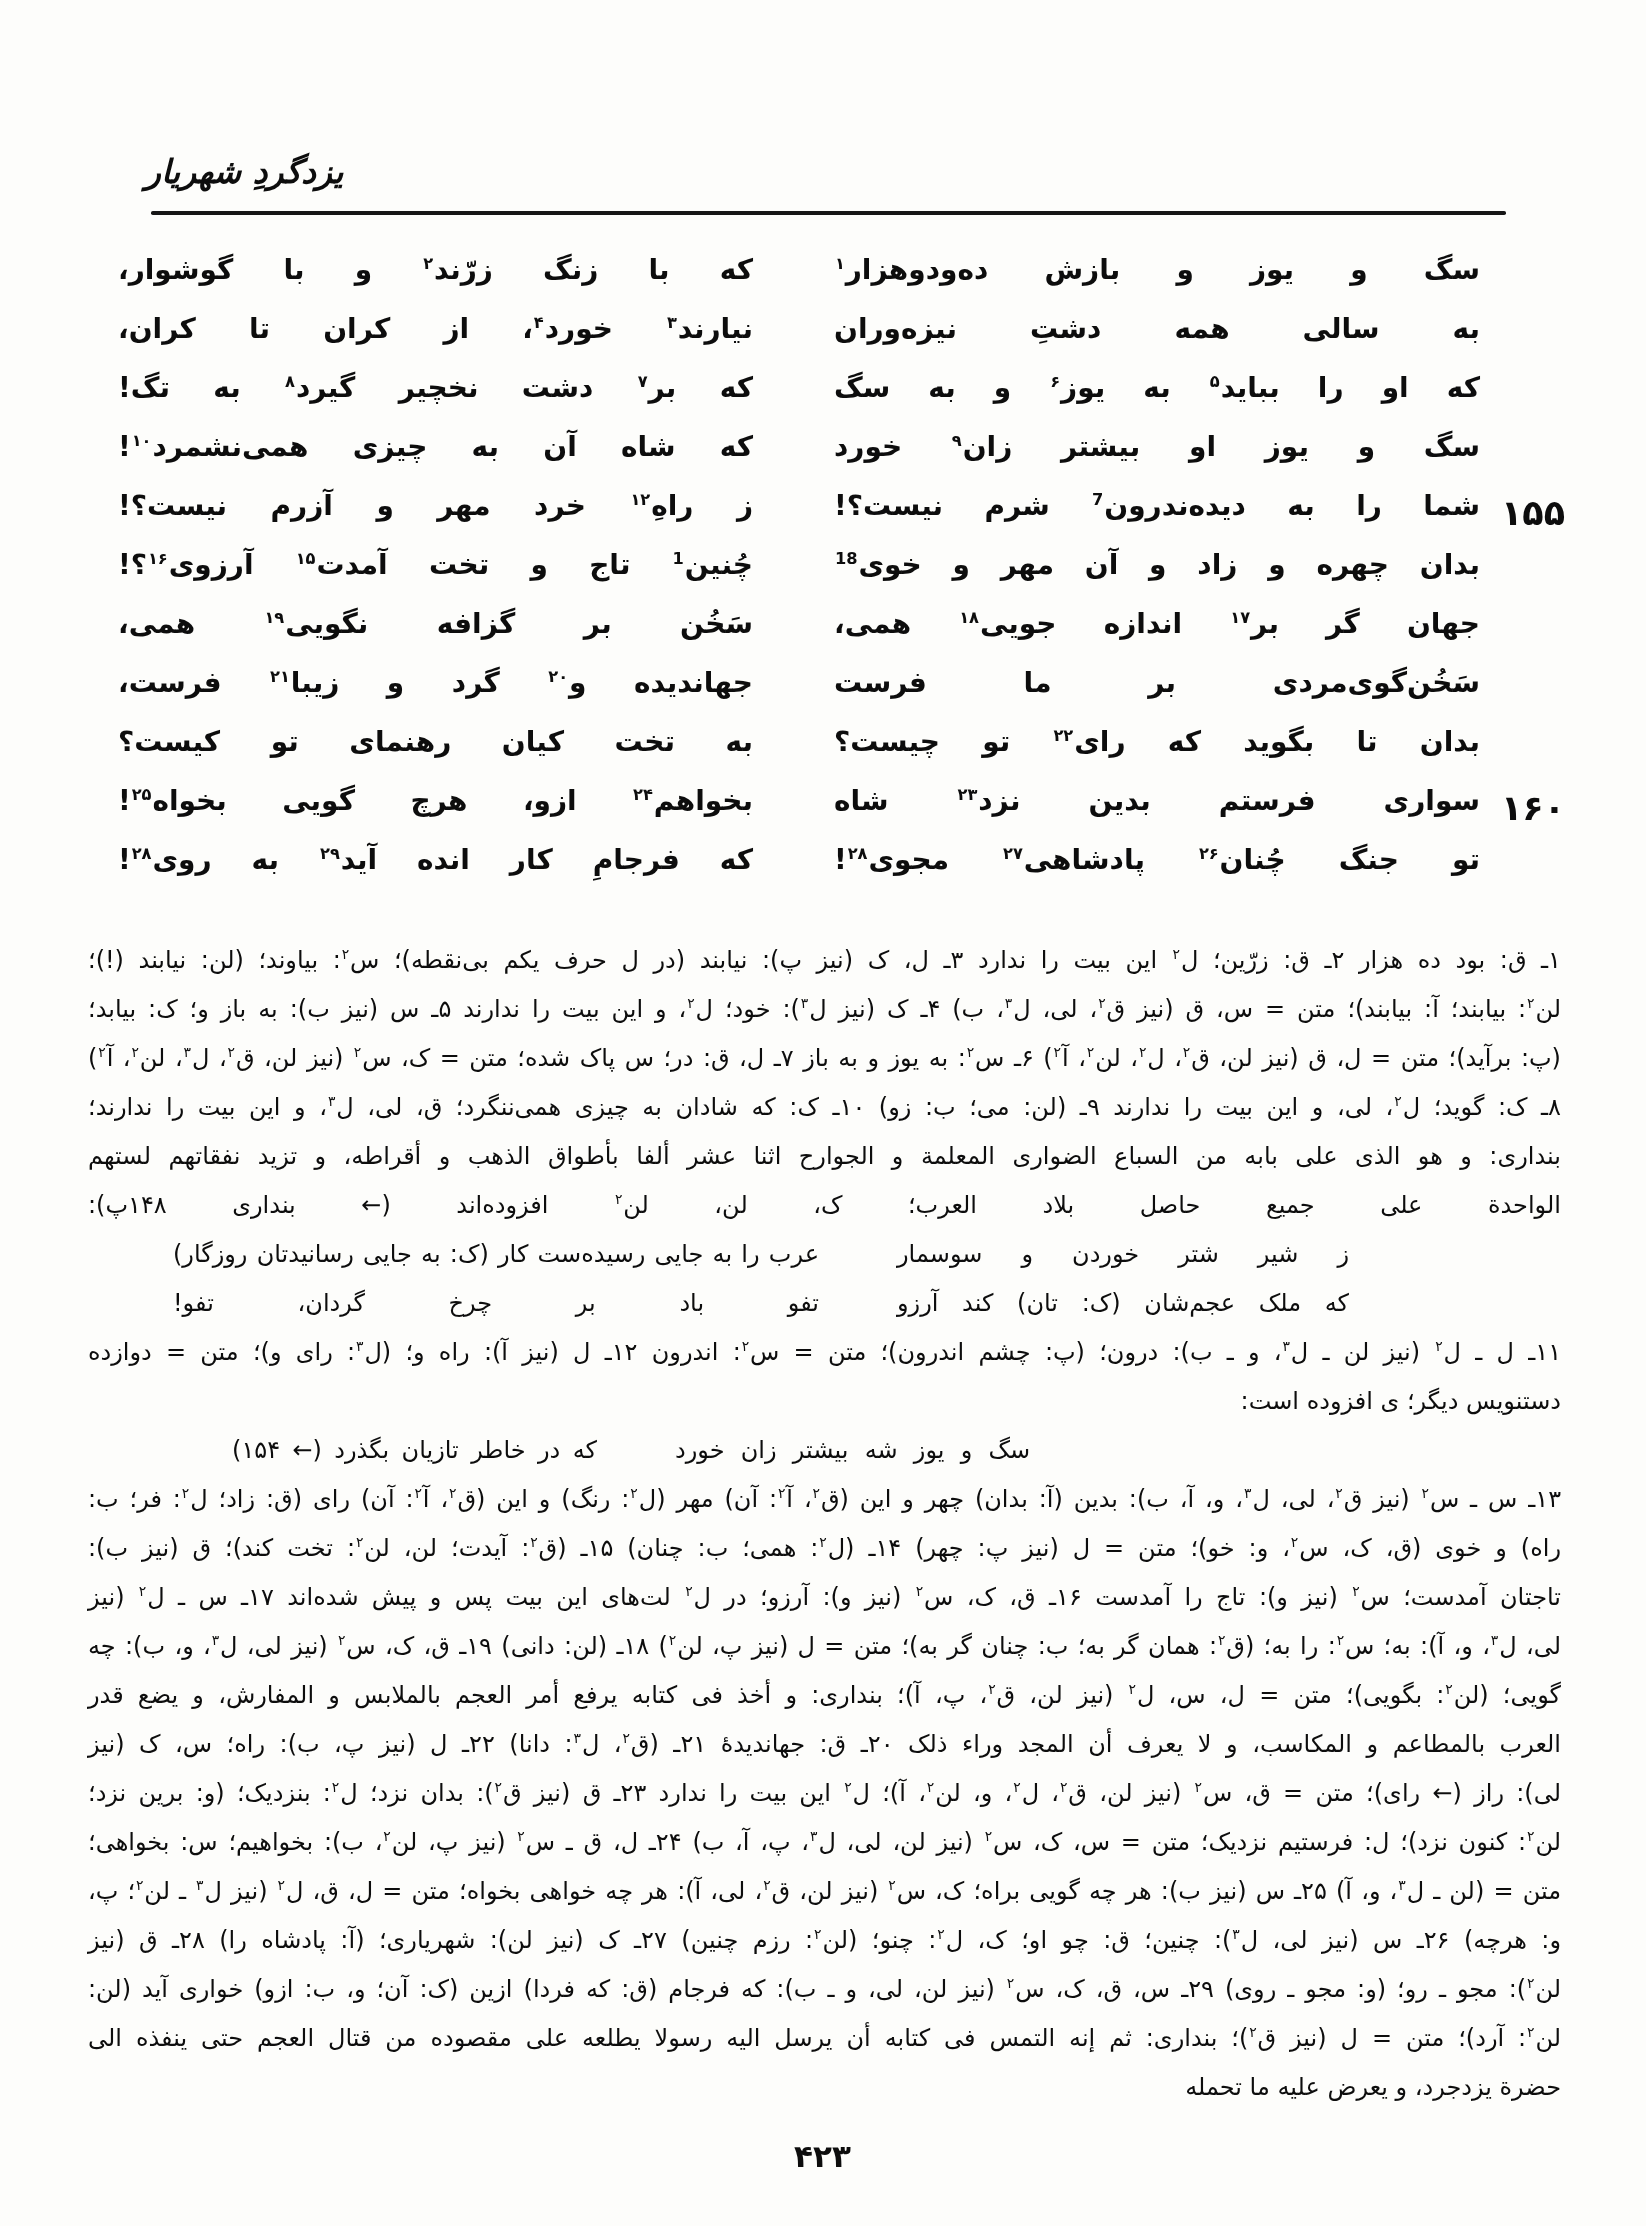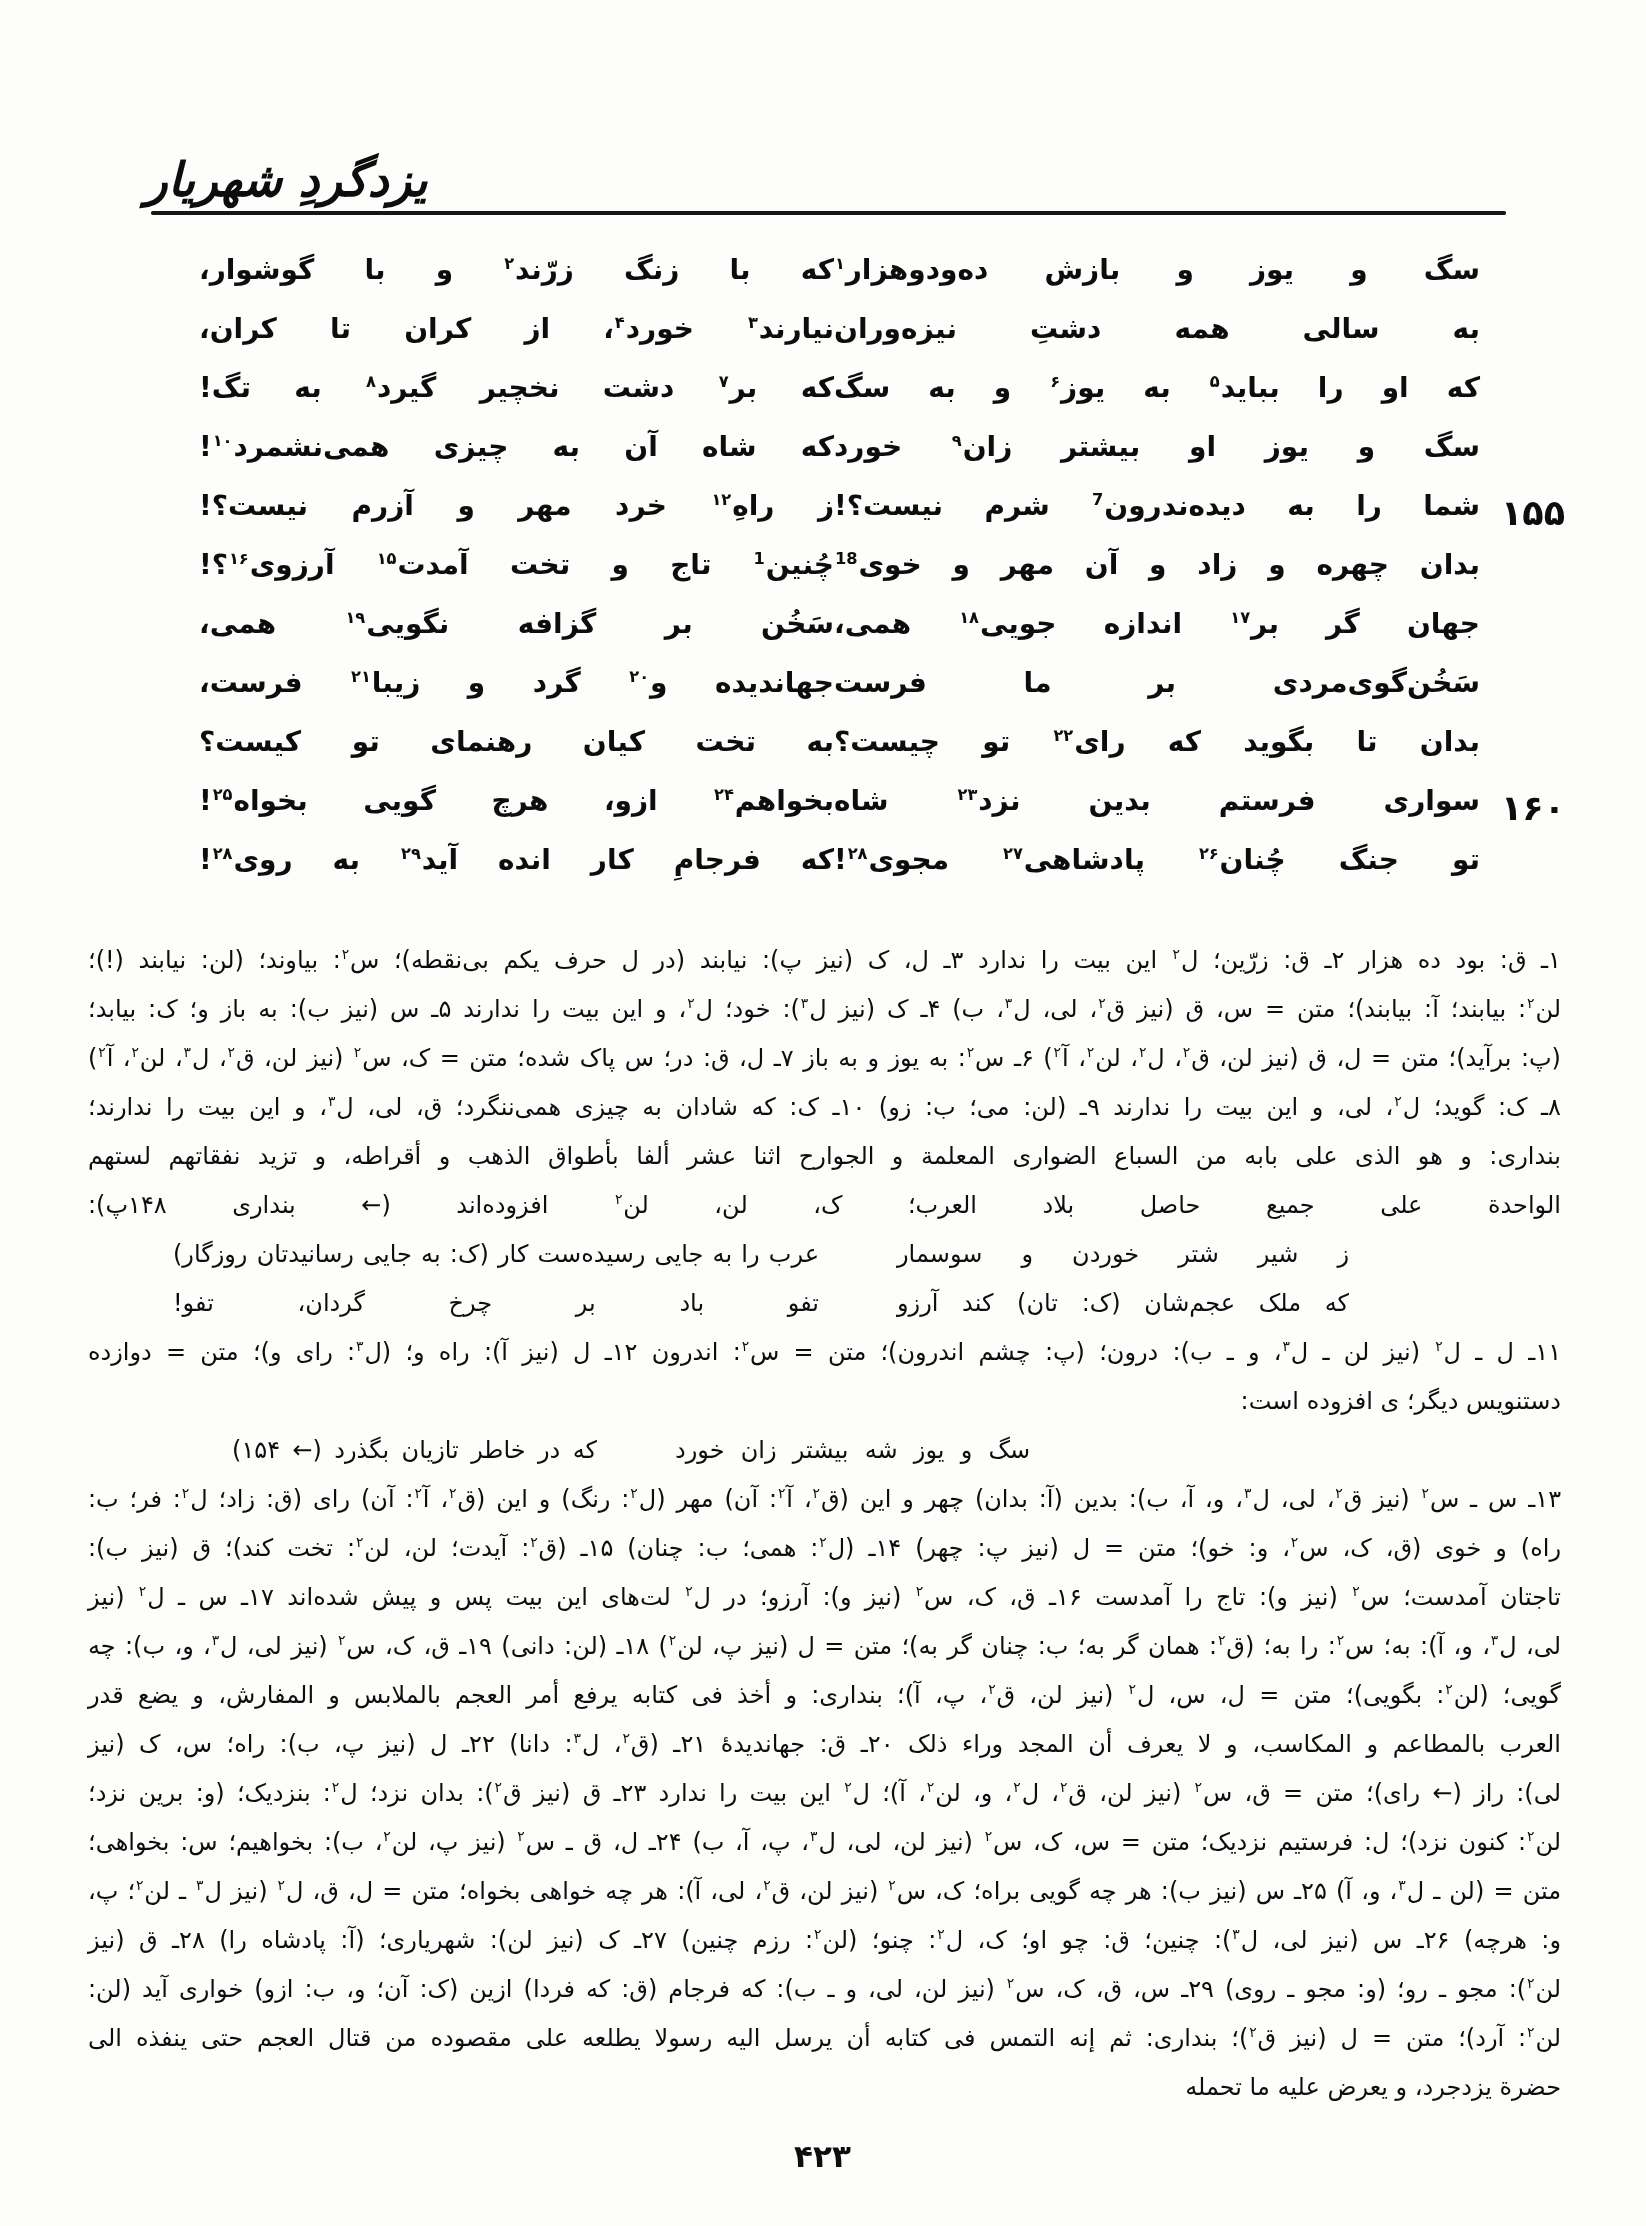--- a/index.html
+++ b/index.html
@@ -10,37 +10,37 @@
     background:#fdfdfb;
     color:#0d0d0d;
     font-family:"DejaVu Sans", sans-serif;
     direction:rtl;
     overflow:hidden;
   }
   
   .running-header { position:absolute; top:152px; left:146px; right:140px; height:70px; }
   .header-title {
     position:absolute; left:0; top:0;
-    font-size:47px; font-weight:bold; font-style:italic;
+    font-size:33px; font-weight:bold; font-style:italic;
     direction:rtl;
   }
   .header-rule {
     position:absolute; left:5.5px; right:0; top:59px; height:3.7px;
     background:#161616; border-radius:1.8px;
   }
   
   .poem { position:absolute; top:253px; right:81px; left:92px; }
   .verse-row {
     display:flex; direction:rtl; align-items:flex-start;
     height:59px; font-size:28px; font-weight:bold; white-space:nowrap;
   }
   .vnum { flex:none; width:85px; font-size:35px; letter-spacing:0.9px; padding-top:3.7px; }
   .hemi { flex:none; text-align:justify; text-align-last:justify; }
   .hemi-a { width:646px; }
-  .hemi-b { width:635px; }
+  .hemi-b { width:635px; margin-right:81px; }
   sup.fn { font-size:0.58em; vertical-align:super; line-height:0; padding:0 0.9px; }
   
   .apparatus {
     position:absolute; top:936px; right:85px; left:89px;
     font-size:24px; line-height:49px; font-weight:normal;
   }
   .app-p { text-align:justify; text-align-last:justify; }
   .app-p.flush { text-align:right; text-align-last:auto; }
   .app-verse { display:flex; direction:rtl; }
   .app-verse.long  { padding-right:212px; }

